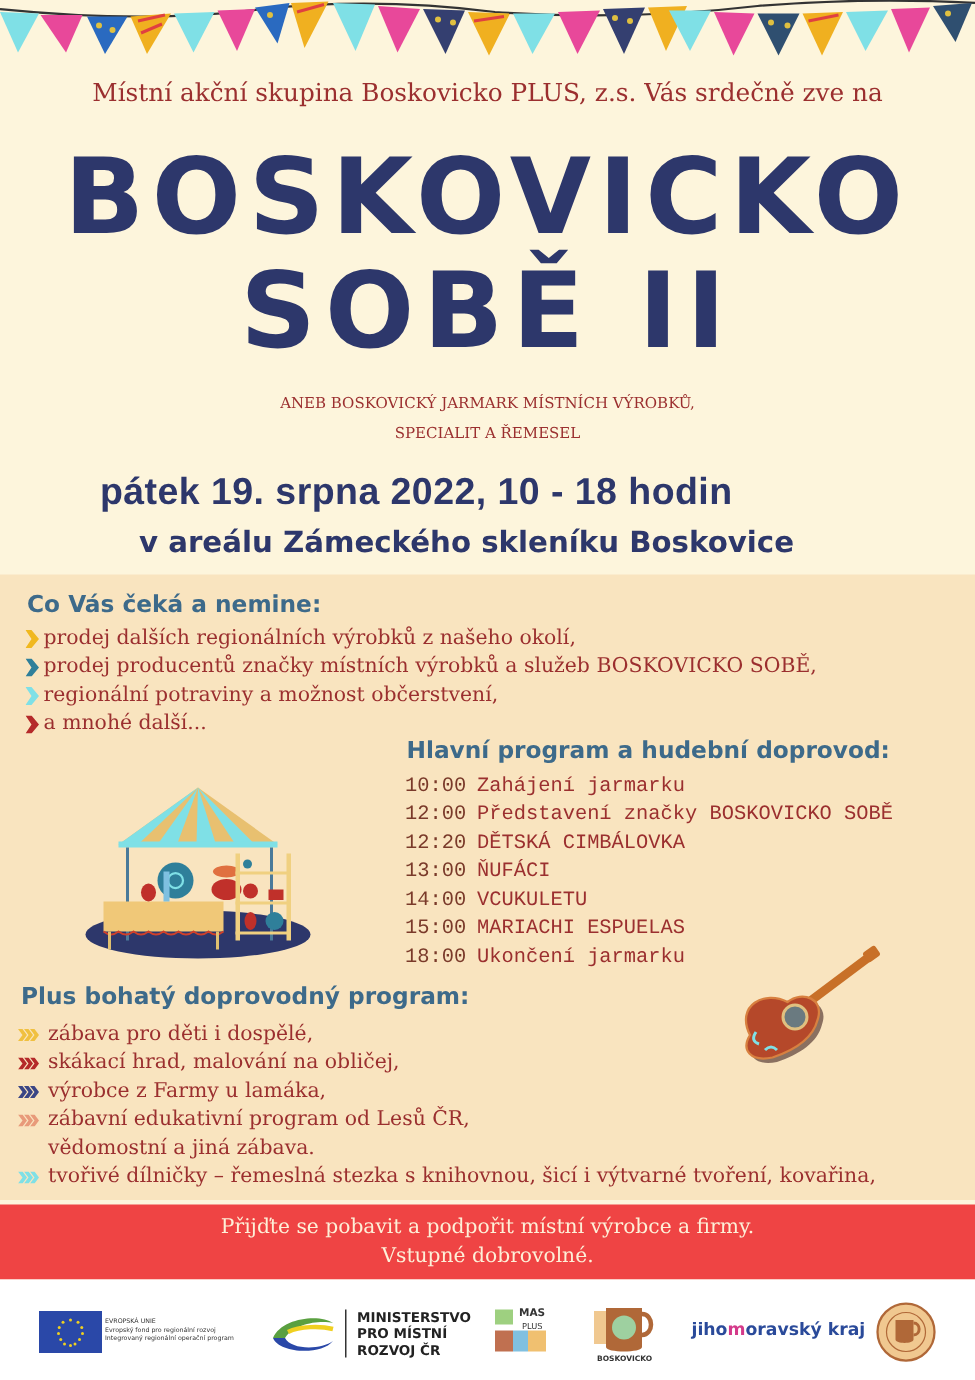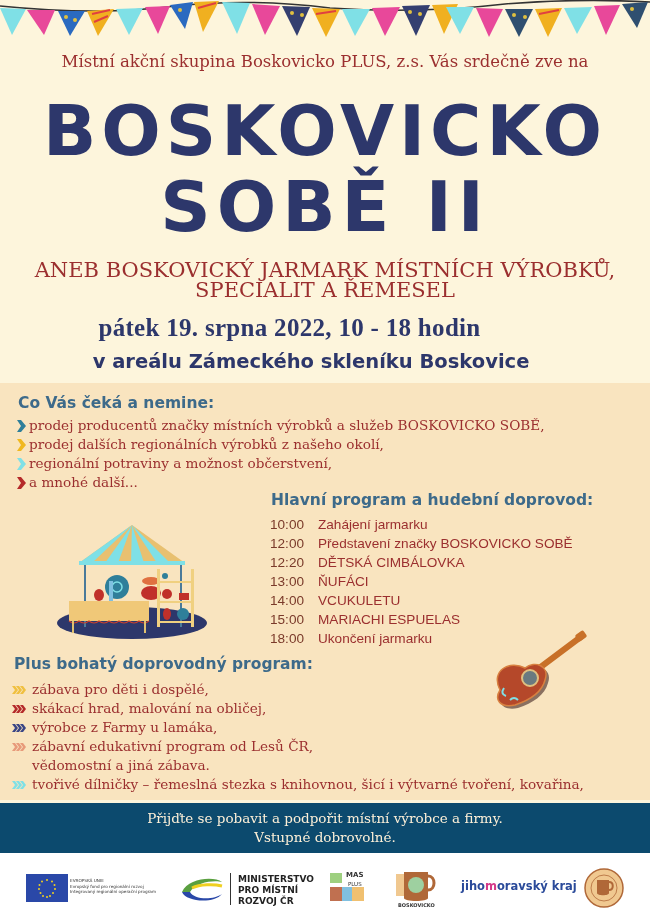--- a/index.html
+++ b/index.html
@@ -18,27 +18,27 @@
   }
   .title {
     position: absolute; left: 0; width: 650px; text-align: center;
     color: #2d376b; font-family: "DejaVu Sans", sans-serif; font-weight: bold;
     letter-spacing: 6px; line-height: 1;
   }
   .title.l1 { top: 96px; font-size: 70px; letter-spacing: 5px; }
   .title.l2 { top: 172px; font-size: 70px; }
   .subtitle {
     position: absolute; left: 0; top: 260px; width: 650px; text-align: center;
-    color: #9b2f2f; font-size: 21px; line-height: 20px;
+    color: #9b2f2f; font-size: 10px; line-height: 20px;
     font-family: "DejaVu Serif", serif;
   }
   .date {
-    position: absolute; left: 12px; top: 314px; width: 555px; text-align: center;
+    position: absolute; left: 0; top: 314px; width: 555px; text-align: center;
     color: #2d376b; font-size: 25px; font-weight: bold;
-    font-family: Liberation Serif, serif; letter-spacing: 0.3px;
+    font-family: Liberation Sans, sans-serif; letter-spacing: 0.3px;
   }
   .venue {
     position: absolute; left: 0; top: 350px; width: 622px; text-align: center;
     color: #2d376b; font-size: 19.5px; font-weight: bold;
     font-family: "DejaVu Sans", sans-serif;
   }
   
   .panel {
     position: absolute; left: 0; top: 383px; width: 650px; height: 417px;
     background: #f9e4bf;
@@ -52,28 +52,28 @@
     position: relative; color: #9b2f2f; font-size: 13.6px;
     font-family: "DejaVu Serif", serif; line-height: 19px; padding-left: 14px;
     white-space: nowrap;
   }
   .list li .mk { position: absolute; left: 2px; top: 4px; width: 9px; height: 12px; }
   .list2 li { padding-left: 20px; }
   .list2 li .mk { left: 0; top: 6px; width: 15px; height: 8px; }
   .sched { position: absolute; left: 270px; top: 515px; }
   .sched .row {
     font-size: 13.6px; line-height: 19px; white-space: nowrap;
-    font-family: Liberation Sans, sans-serif;
+    font-family: Liberation Mono, monospace;
   }
   .sched .time { color: #7a3a2a; display: inline-block; width: 48px; }
   .sched .act { color: #9b2f2f; }
   
   .banner {
     position: absolute; left: 0; top: 803px; width: 650px; height: 50px;
-    background: #0c4a6e; color: #fdf0d8; text-align: center;
+    background: #ef4444; color: #fdf0d8; text-align: center;
     font-family: "DejaVu Serif", serif; font-size: 13.5px; line-height: 19px;
     padding-top: 6px; box-sizing: border-box;
   }
   .logos { position: absolute; left: 0; top: 853px; width: 650px; height: 67px; background: #ffffff; }
   .eu-text { position: absolute; left: 70px; top: 878px; font-family: "DejaVu Sans", sans-serif; font-size: 4.2px; color: #333; line-height: 5.5px; }
   .mmr-text { position: absolute; left: 238px; top: 874px; font-family: "DejaVu Sans", sans-serif; font-size: 9px; font-weight: bold; color: #222; line-height: 11px; }
   .jmk { position: absolute; left: 461px; top: 879px; font-family: "DejaVu Sans", sans-serif; font-size: 11.5px; font-weight: bold; color: #2a4a9a; }
   .jmk .m { color: #d43a8a; }
 </style>
 </head>
@@ -132,29 +132,29 @@
 </div>
 <div class="date">pátek 19. srpna 2022, 10 - 18 hodin</div>
 <div class="venue">v areálu Zámeckého skleníku Boskovice</div>
 
 <div class="panel"></div>
 
 <div class="section-h" style="left:18px; top:394px;">Co Vás čeká a nemine:</div>
 <ul class="list" id="list1" style="left:15px; top:416px;">
   <li>
     <svg class="mk" viewBox="0 0 9 12">
+        <polygon points="0,0 4,0 9,6 4,12 0,12 4,6" fill="#f0b820"></polygon>
+      </svg>
+    <span>prodej dalších regionálních výrobků z našeho okolí,</span>
+  </li>
+  <li>
+    <svg class="mk" viewBox="0 0 9 12">
         <polygon points="0,0 4,0 9,6 4,12 0,12 4,6" fill="#2f7f9a"></polygon>
       </svg>
     <span>prodej producentů značky místních výrobků a služeb BOSKOVICKO SOBĚ,</span>
-  </li>
-  <li>
-    <svg class="mk" viewBox="0 0 9 12">
-        <polygon points="0,0 4,0 9,6 4,12 0,12 4,6" fill="#f0b820"></polygon>
-      </svg>
-    <span>prodej dalších regionálních výrobků z našeho okolí,</span>
   </li>
   <li>
     <svg class="mk" viewBox="0 0 9 12">
         <polygon points="0,0 4,0 9,6 4,12 0,12 4,6" fill="#7fe0e6"></polygon>
       </svg>
     <span>regionální potraviny a možnost občerstvení,</span>
   </li>
   <li>
     <svg class="mk" viewBox="0 0 9 12">
         <polygon points="0,0 4,0 9,6 4,12 0,12 4,6" fill="#b52a2a"></polygon>

